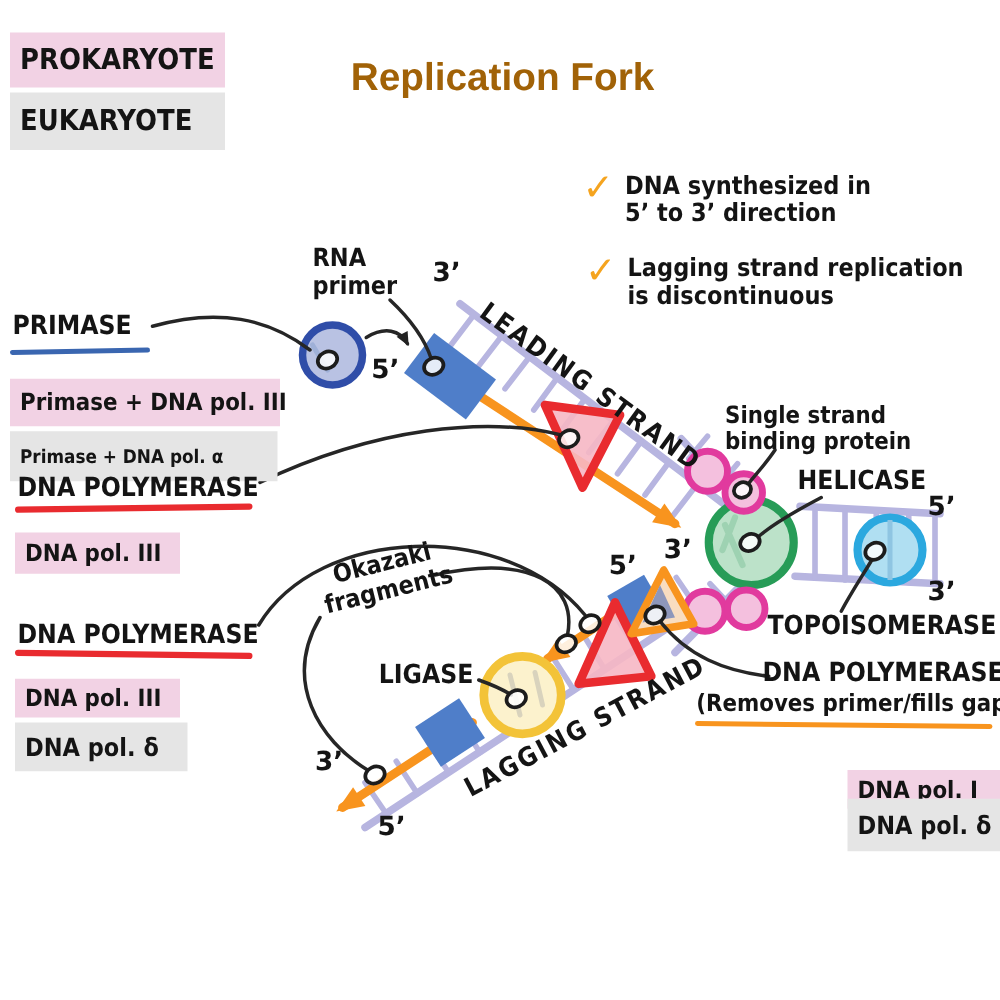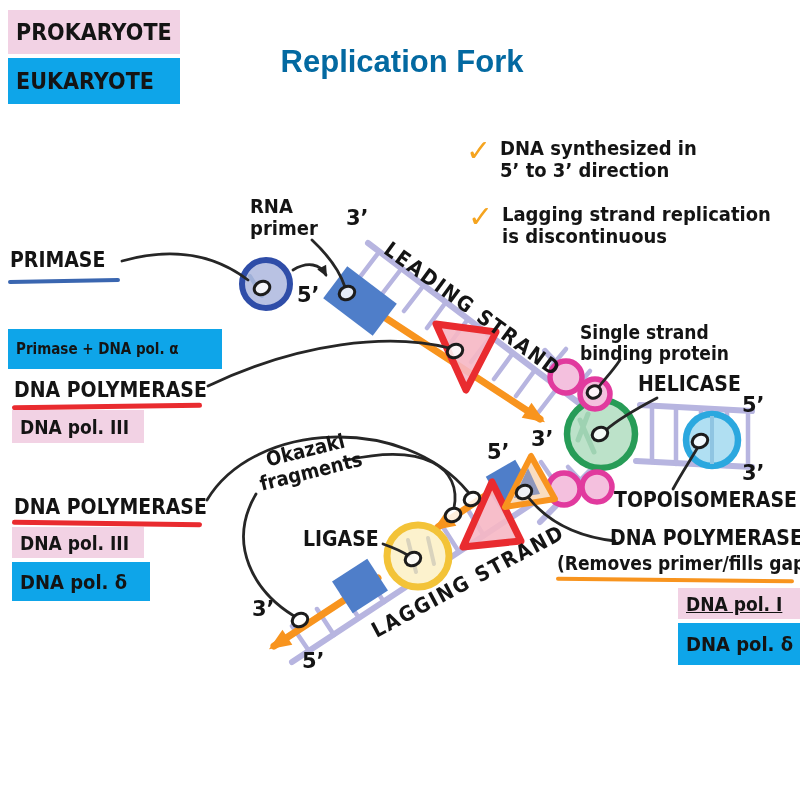--- a/index.html
+++ b/index.html
@@ -3,28 +3,28 @@
 <meta charset="utf-8">
 <style>
   html,body{margin:0;padding:0;background:#fff;}
   #canvas{position:relative;width:800px;height:800px;background:#ffffff;overflow:hidden;
           font-family:"DejaVu Sans",sans-serif;color:#141414;}
   #art{position:absolute;left:0;top:0;}
   .txt{position:absolute;font-weight:bold;color:#141414;white-space:nowrap;
        transform-origin:left top;line-height:1.1;}
   .sqz{transform:scaleX(.9);}
   .pill{position:absolute;display:flex;align-items:center;padding-left:8px;
-        font-weight:bold;white-space:nowrap;}
+        font-weight:bold;white-space:nowrap;margin-top:16px;}
   .pill>span{transform:scaleX(.9);transform-origin:left center;display:inline-block;}
   .pink{background:#f2d2e4;}
-  .yellow{background:#0ea5e9;}
+  .yellow{background:#e5e5e5;}
   .bar{position:absolute;height:4px;border-radius:3px;}
   .check{position:absolute;color:#f5a41f;font-weight:bold;font-size:30px;line-height:1;}
   .title{position:absolute;font-family:"Liberation Sans",sans-serif;font-weight:bold;
-         color:#0369a1;font-size:31px;text-align:center;}
+         color:#a16207;font-size:31px;text-align:center;}
   .cap{font-size:21px;}
   .small{font-size:19px;}
   .end{font-size:21px;}
 </style>
 </head>
 <body>
 
 <div id="canvas">
 
   <svg id="art" width="800" height="800" viewBox="0 0 800 800">
@@ -150,20 +150,23 @@
       <div>5’ to 3’ direction</div>
   </div>
   <div class="check" style="left:468px;top:202px;">✓</div>
   <div class="txt sqz" style="left:502px;top:203px;font-size:20px;">
     <div>Lagging strand replication</div>
       <div>is discontinuous</div>
   </div>
 
   <div class="txt cap sqz" style="left:10px;top:249px;">PRIMASE</div>
   <div class="bar" style="left:8px;top:279px;width:112px;background:#3a66b0;transform:rotate(-1deg);"></div>
+  <div class="pill pink" style="left:8px;top:287px;width:208px;height:38px;font-size:19px;">
+      <span>Primase + DNA pol. III</span>
+    </div>
   <div class="pill yellow" style="left:8px;top:329px;width:206px;height:40px;font-size:15px;">
       <span>Primase + DNA pol. α</span>
     </div>
 
   <div class="txt cap sqz" style="left:14px;top:379px;">DNA POLYMERASE</div>
   <div class="bar" style="left:12px;top:404px;width:190px;background:#e92b2f;transform:rotate(-0.8deg);height:5px;"></div>
   <div class="pill pink" style="left:12px;top:410px;width:124px;height:33px;font-size:19px;">
       <span>DNA pol. III</span>
     </div>
 
@@ -201,20 +204,20 @@
       <div>binding protein</div>
   </div>
   <div class="txt cap sqz" style="left:638px;top:373px;">HELICASE</div>
   <div class="txt end" style="left:742px;top:394px;">5’</div>
   <div class="txt end" style="left:742px;top:462px;">3’</div>
   <div class="txt cap sqz" style="left:614px;top:489px;">TOPOISOMERASE</div>
 
   <div class="txt cap sqz" style="left:610px;top:527px;">DNA POLYMERASE</div>
   <div class="txt small sqz" style="left:557px;top:553px;">(Removes primer/fills gap)</div>
   <div class="bar" style="left:556px;top:578px;width:238px;background:#f8941e;transform:rotate(0.6deg);"></div>
-  <div class="pill pink" style="left:678px;top:588px;width:115px;height:31px;font-size:19px;text-decoration:underline;">
+  <div class="pill pink" style="left:678px;top:600px;width:115px;height:31px;font-size:19px;">
       <span>DNA pol. I</span>
     </div>
   <div class="pill yellow" style="left:678px;top:623px;width:115px;height:42px;font-size:20px;">
       <span>DNA pol. δ</span>
     </div>
 
 </div>
 
 </body></html>

